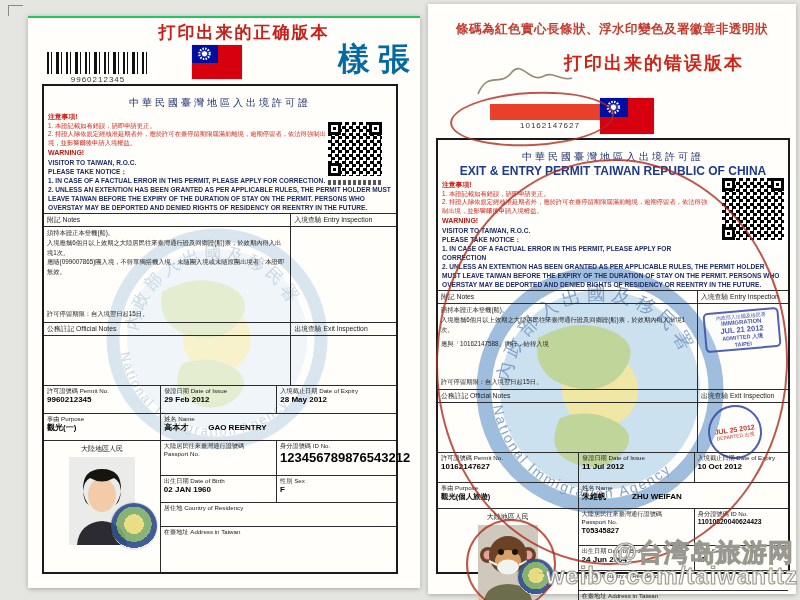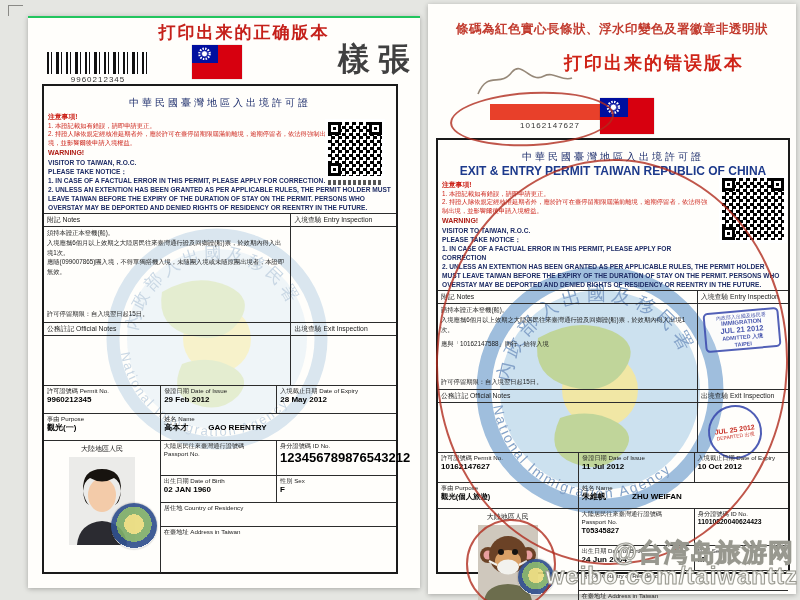--- a/index.html
+++ b/index.html
@@ -12,21 +12,21 @@
   .banner{position:absolute;font-weight:bold;color:#c5201a;}
   #bannerL{left:0;top:3px;width:100%;text-align:center;padding-left:40px;box-sizing:border-box;font-size:17px;letter-spacing:2px;}
   #topNoteR{left:0;top:17px;width:100%;text-align:center;font-size:12.5px;font-weight:bold;color:#c23b2e;
             font-family:"Liberation Serif","DejaVu Serif",serif;letter-spacing:.5px;position:absolute;}
   #bannerR{left:90px;top:47px;width:272px;text-align:center;font-size:18px;letter-spacing:2px;color:#cf2418;}
   .barcode{position:absolute;background:repeating-linear-gradient(90deg,#111 0 2px,#fff 2px 4px,#111 4px 5px,#fff 5px 9px,#111 9px 12px,#fff 12px 14px,#111 14px 15px,#fff 15px 19px);}
   .bc-num{position:absolute;font-size:8px;color:#333;text-align:center;letter-spacing:1px;}
   .flag{position:absolute;background:#d7000f;box-shadow:0 0 1px rgba(0,0,0,.4);}
   .flag .canton{position:absolute;left:0;top:0;width:52%;height:52%;background:#000f9f;}
   .flag svg{position:absolute;left:2%;top:3%;width:46%;height:46%;}
-  .sample{position:absolute;right:2px;top:20px;font-size:32px;font-weight:bold;color:#404040;letter-spacing:8px;
+  .sample{position:absolute;right:2px;top:20px;font-size:32px;font-weight:bold;color:#0369a1;letter-spacing:8px;
           font-family:"Liberation Serif","DejaVu Serif",serif;}
   .doc-table{position:absolute;border:2px solid #1a1a1a;}
   .ttl-zh{text-align:center;font-size:10px;color:#20306e;letter-spacing:3px;padding-top:10px;position:relative;z-index:2;}
   .ttl-en{text-align:center;font-size:12px;font-weight:bold;color:#1d3a8c;position:relative;z-index:2;}
   .notice{padding:2px 4px 0 4px;color:#cc2218;font-size:6.3px;line-height:1.35;position:relative;z-index:2;}
   .notice .hd{font-weight:bold;font-size:6.8px;}
   .warnblk{padding:1px 4px;color:#1f2d66;font-size:6.6px;line-height:1.38;font-weight:bold;position:relative;z-index:2;}
   .warnblk .hd{color:#b02018;font-size:7px;}
   .mr-qr{margin-right:62px;}
   .qr{position:absolute;background:repeating-conic-gradient(#000 0 90deg,#fff 0 180deg);background-size:7px 7px;z-index:3;outline:3px solid #fff;}

